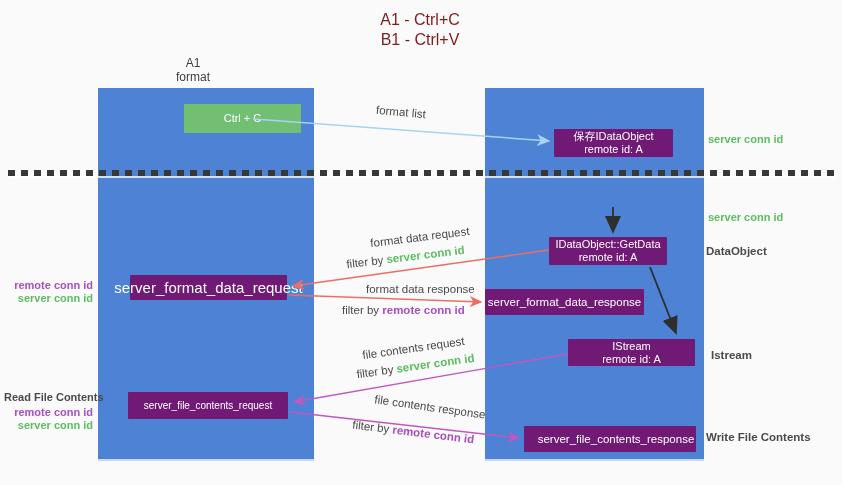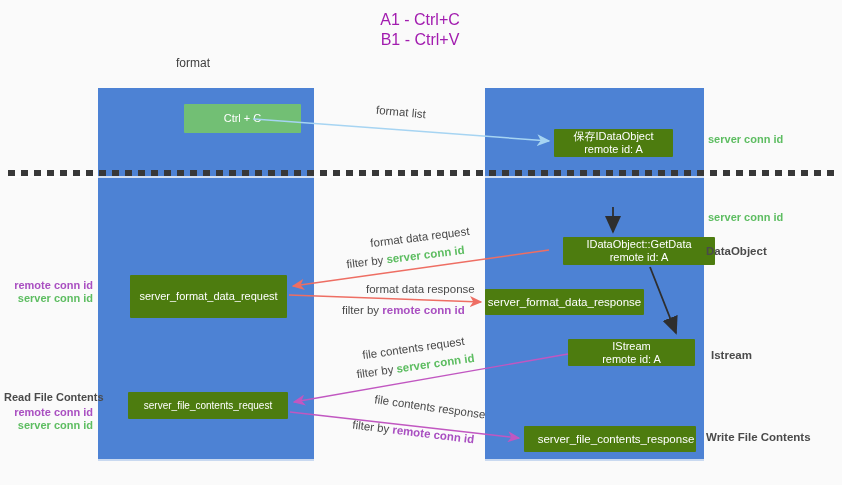--- a/index.html
+++ b/index.html
@@ -1,42 +1,42 @@
 <!DOCTYPE html>
 <html><head>
 <meta charset="utf-8">
 <style>
   html,body{margin:0;padding:0;}
   body{font-family:"Liberation Sans","DejaVu Sans",sans-serif;background:#fafafa;}
   .canvas{position:relative;width:842px;height:485px;background:#fafafa;overflow:hidden;}
 
   .title{position:absolute;left:300px;top:10px;width:240px;text-align:center;
-         color:#a21caf;font-size:16px;line-height:20px;}
+         color:#7f1d1d;font-size:16px;line-height:20px;}
 
   .lane{position:absolute;top:88px;height:371px;background:#4d82d4;
         border-bottom:2px solid #c9d9f0;}
   .lane-a1{left:98px;width:216px;}
   .lane-b1{left:485px;width:219px;}
 
   .lane-header{position:absolute;top:56px;width:120px;text-align:center;
                color:#3f3f3f;font-size:12px;line-height:14px;}
   .lane-header-a1{left:133px;}
   .lane-header-b1{left:539px;}
 
   .node{position:absolute;display:flex;flex-direction:column;align-items:center;
         justify-content:center;color:#ffffff;font-size:11px;line-height:13px;
         text-align:center;border-radius:1px;}
   .green{background:#72bf74;margin-left:48px;}
-  .orange{background:#4d7c0f;}
+  .orange{background:#701a75;}
 
   .n-ctrl-c{left:136px;top:104px;width:117px;height:29px;}
   .n-save-obj{left:554px;top:129px;width:119px;height:28px;}
   .n-ctrl-v{left:554px;top:181px;width:118px;height:25px;}
-  .n-getdata{left:563px;top:237px;width:152px;height:28px;}
-  .n-fmt-req{left:130px;top:275px;width:157px;height:43px;font-size:11px;}
+  .n-getdata{left:549px;top:237px;width:118px;height:28px;}
+  .n-fmt-req{left:130px;top:275px;width:157px;height:25px;font-size:15px;}
   .n-fmt-resp{left:485px;top:289px;width:159px;height:26px;font-size:11.5px;}
   .n-istream{left:568px;top:339px;width:127px;height:27px;}
   .n-file-req{left:128px;top:392px;width:160px;height:27px;font-size:10px;}
   .n-file-resp{left:524px;top:426px;width:160px;height:26px;font-size:11.5px;padding-left:12px;}
 
   .dashline{position:absolute;left:8px;right:8px;top:170px;height:6px;
             background:repeating-linear-gradient(to right,#383838 0 7px,transparent 7px 13px);
             box-shadow:1px 2px 0 rgba(255,255,255,.75);z-index:5;}
 
   .mid-label{position:absolute;color:#4a4a4a;font-size:11.5px;white-space:nowrap;z-index:4;}
@@ -59,20 +59,21 @@
 <body>
 
 <div class="canvas">
 
   <div class="title">
     <div>A1 - Ctrl+C</div>
     <div>B1 - Ctrl+V</div>
   </div>
 
   <div class="lane-header lane-header-a1">
+    <div>A1</div>
     <div>format</div>
   </div>
 
   <div class="lane lane-a1"></div>
   <div class="lane lane-b1"></div>
 
   <div class="dashline"></div>
 
   <div class="node green n-ctrl-c">
     <div>Ctrl + C</div>

